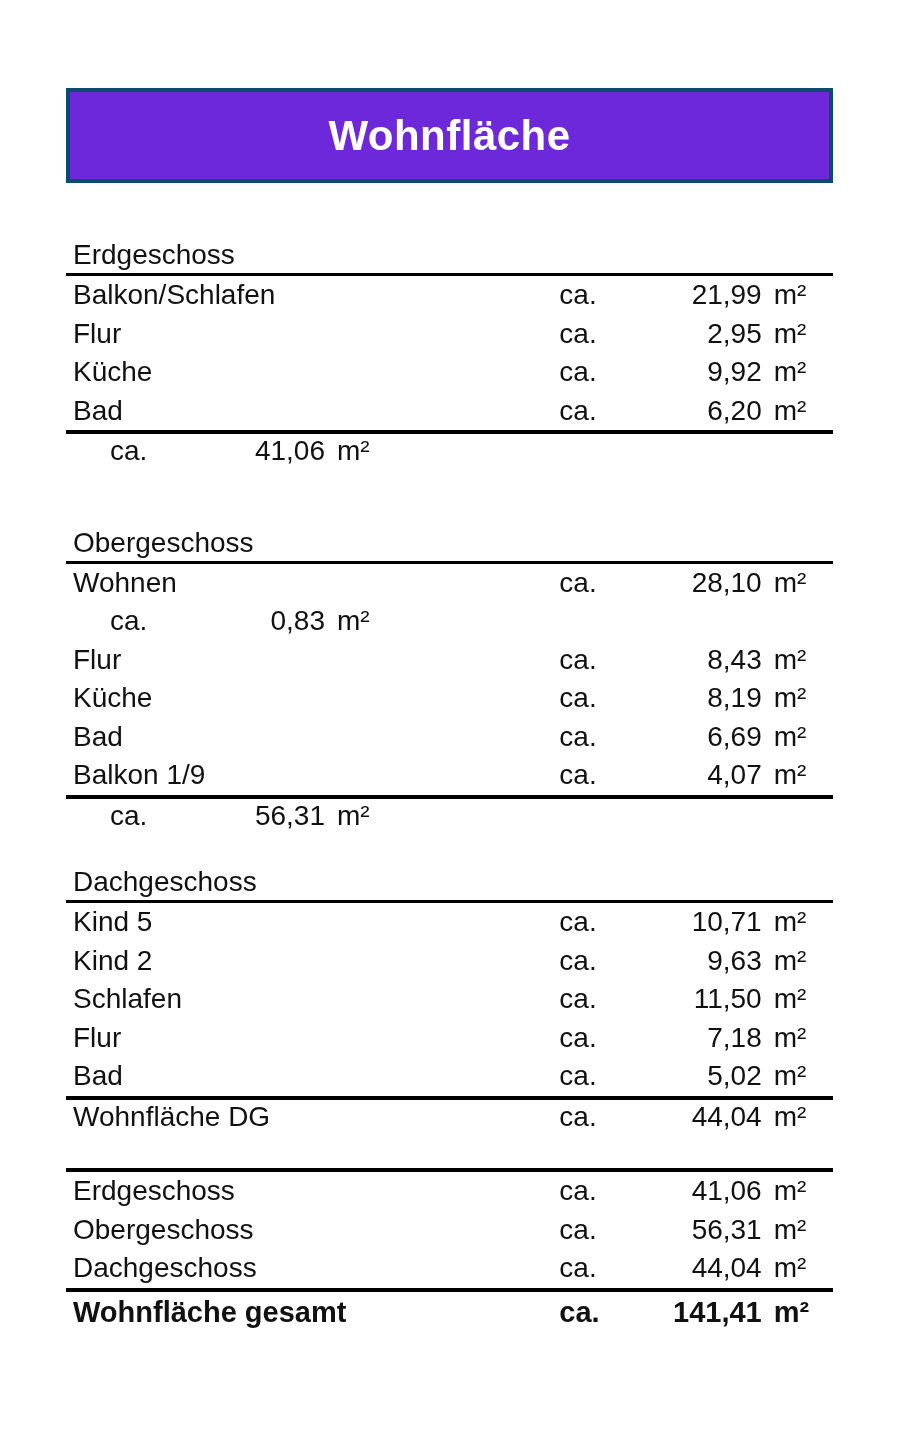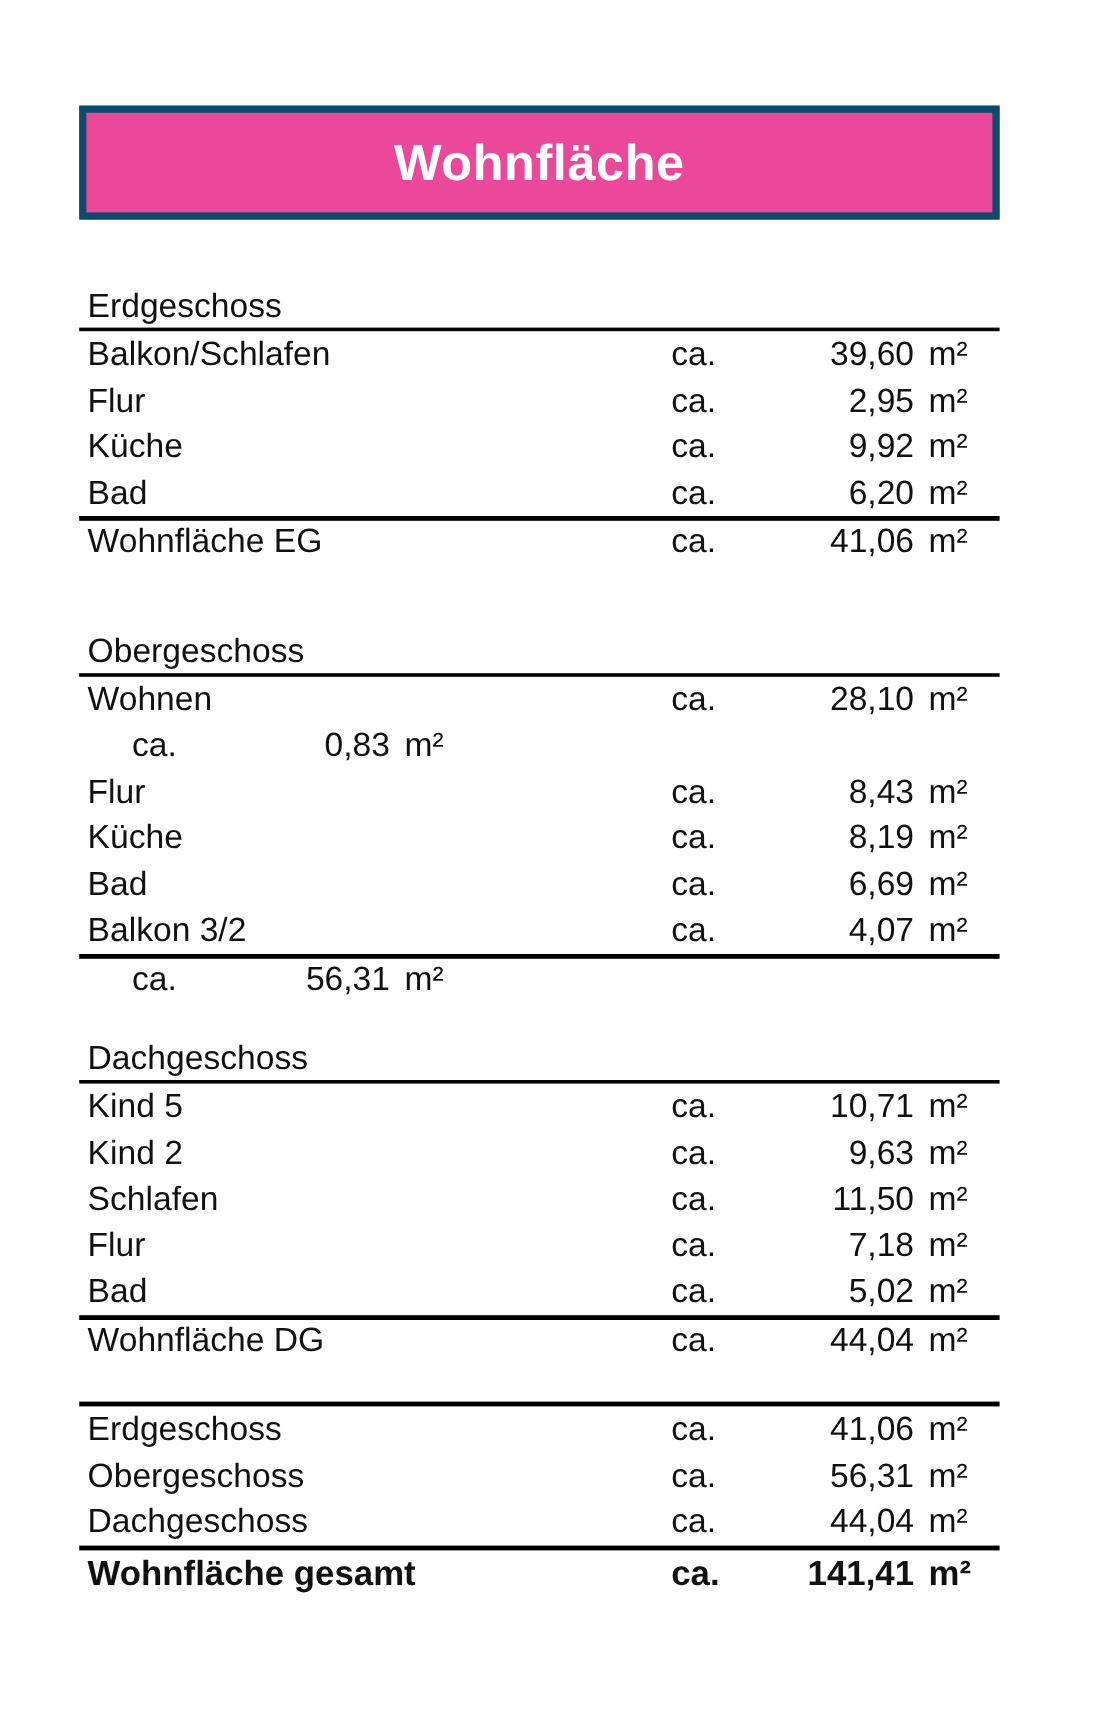--- a/index.html
+++ b/index.html
@@ -7,21 +7,21 @@
   body {
     width:917px; height:1440px; position:relative;
     font-family:"Liberation Sans", sans-serif;
     color:#111111;
   }
   .page { position:absolute; inset:0; background:#ffffff; overflow:hidden; }
 
   
   .banner {
     position:absolute; left:66px; top:88px; width:767px; height:95px;
-    background:#ec4899; border:6px solid #0c4a6e;
+    background:#6d28d9; border:4px solid #0c4a6e;
     display:flex; align-items:center; justify-content:center;
   }
   .banner-title {
     color:#ffffff; font-size:42px; font-weight:bold; letter-spacing:0.5px;
   }
 
   
   .content { position:absolute; left:66px; top:183px; width:767px; }
 
   .section-eg { margin-top:57px; }
@@ -61,21 +61,21 @@
     <span class="banner-title">Wohnfläche</span>
   </div>
 
   <div class="content">
 
     <div class="section section-eg">
       <div class="heading">Erdgeschoss</div>
       <div class="row">
         <span class="c-label">Balkon/Schlafen</span>
         <span class="c-ca">ca.</span>
-        <span class="c-val">39,60</span>
+        <span class="c-val">21,99</span>
         <span class="c-unit">m²</span>
       </div>
       <div class="row">
         <span class="c-label">Flur</span>
         <span class="c-ca">ca.</span>
         <span class="c-val">2,95</span>
         <span class="c-unit">m²</span>
       </div>
       <div class="row">
         <span class="c-label">Küche</span>
@@ -83,21 +83,20 @@
         <span class="c-val">9,92</span>
         <span class="c-unit">m²</span>
       </div>
       <div class="row">
         <span class="c-label">Bad</span>
         <span class="c-ca">ca.</span>
         <span class="c-val">6,20</span>
         <span class="c-unit">m²</span>
       </div>
       <div class="row total-row">
-        <span class="c-label">Wohnfläche EG</span>
         <span class="c-ca">ca.</span>
         <span class="c-val">41,06</span>
         <span class="c-unit">m²</span>
       </div>
     </div>
 
     <div class="section section-og">
       <div class="heading">Obergeschoss</div>
       <div class="row">
         <span class="c-label">Wohnen</span>
@@ -122,21 +121,21 @@
         <span class="c-val">8,19</span>
         <span class="c-unit">m²</span>
       </div>
       <div class="row">
         <span class="c-label">Bad</span>
         <span class="c-ca">ca.</span>
         <span class="c-val">6,69</span>
         <span class="c-unit">m²</span>
       </div>
       <div class="row">
-        <span class="c-label">Balkon 3/2</span>
+        <span class="c-label">Balkon 1/9</span>
         <span class="c-ca">ca.</span>
         <span class="c-val">4,07</span>
         <span class="c-unit">m²</span>
       </div>
       <div class="row total-row">
         <span class="c-ca">ca.</span>
         <span class="c-val">56,31</span>
         <span class="c-unit">m²</span>
       </div>
     </div>

